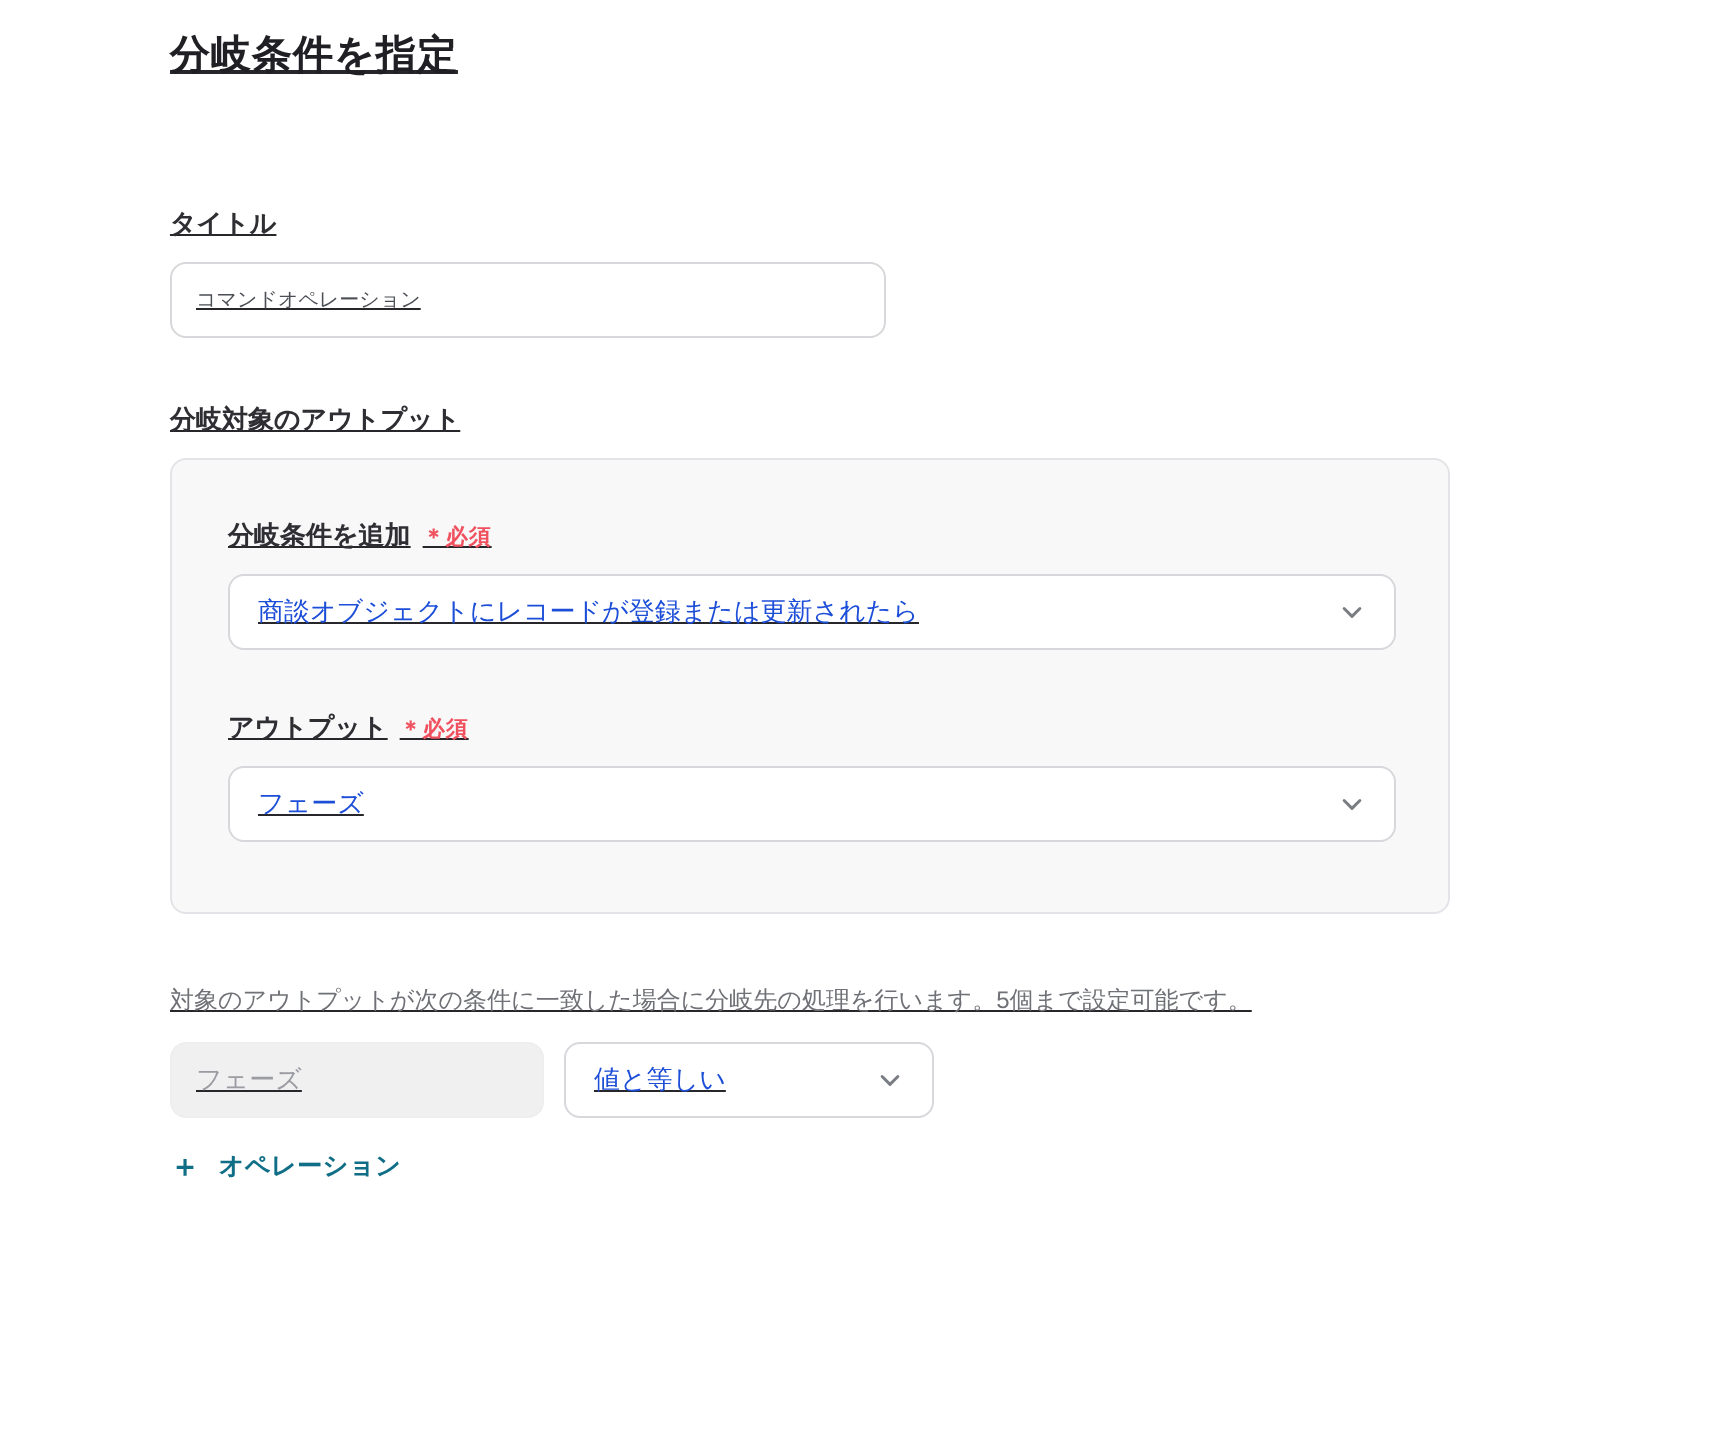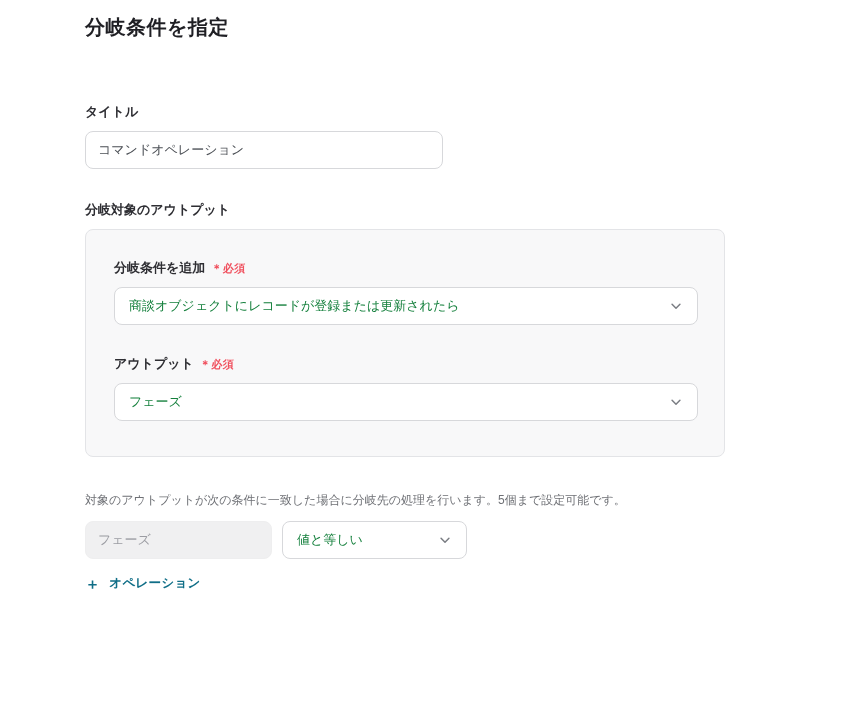--- a/index.html
+++ b/index.html
@@ -6,49 +6,49 @@
     --accent-teal:#106e87;
     --required-red:#f0515f;
   }
   *{box-sizing:border-box;margin:0;padding:0;}
   html,body{background:#fff;}
   body{
     font-family:"Liberation Sans","DejaVu Sans",sans-serif;
     color:#26262b;
     width:868px;height:721px;overflow:hidden;
   }
-  .page{position:relative;width:692px;height:721px;background:#fff;}
+  .page{position:relative;width:692px;height:721px;background:#fff;text-decoration:underline;}
   .content{padding:14px 0 0 85px;width:825px;}
 
   h1.page-title{font-size:20px;font-weight:bold;color:#1f1f24;letter-spacing:.5px;}
 
   .field-label{display:block;font-size:13px;font-weight:bold;color:#2e2e33;}
   .required-badge{font-size:11px;font-weight:bold;color:var(--required-red);margin-left:6px;letter-spacing:.5px;}
 
   .title-group{margin-top:62px;}
   .text-input{
     display:block;margin-top:10px;height:38px;width:358px;
     border:1px solid #d7d8db;border-radius:8px;background:#fff;
-    padding:0 12px;font-size:13px;color:#4b4f55;outline:none;
+    padding:0 12px;font-size:10px;color:#4b4f55;outline:none;
     font-family:inherit;
   }
 
   .section-group{margin-top:32px;}
   .card{
     margin-top:10px;width:640px;
     background:#f8f8f9;border:1px solid #e3e4e7;border-radius:8px;
     padding:29px 28px 35px 28px;
   }
   .card .field-block + .field-block{margin-top:30px;}
 
   .select-box{
     margin-top:10px;height:38px;width:584px;
     border:1px solid #d7d8db;border-radius:8px;background:#fff;
     display:flex;align-items:center;justify-content:space-between;
-    padding:0 14px;font-size:13px;color:#15803d;cursor:pointer;
+    padding:0 14px;font-size:13px;color:#1d4ed8;cursor:pointer;
   }
   .select-box .chevron{display:flex;align-items:center;color:#7a7d83;flex:none;margin-left:10px;}
 
   .condition-group{margin-top:35px;}
   .condition-desc{margin-top:9px;font-size:12px;color:#6f7176;}
 
   .condition-row{margin-top:12px;display:flex;gap:10px;align-items:center;}
   .cond-disabled{
     width:187px;height:38px;border:1px solid #eeeeef;border-radius:8px;
     background:#f0f0f1;color:#9b9ca2;padding:0 12px;font-size:13px;

